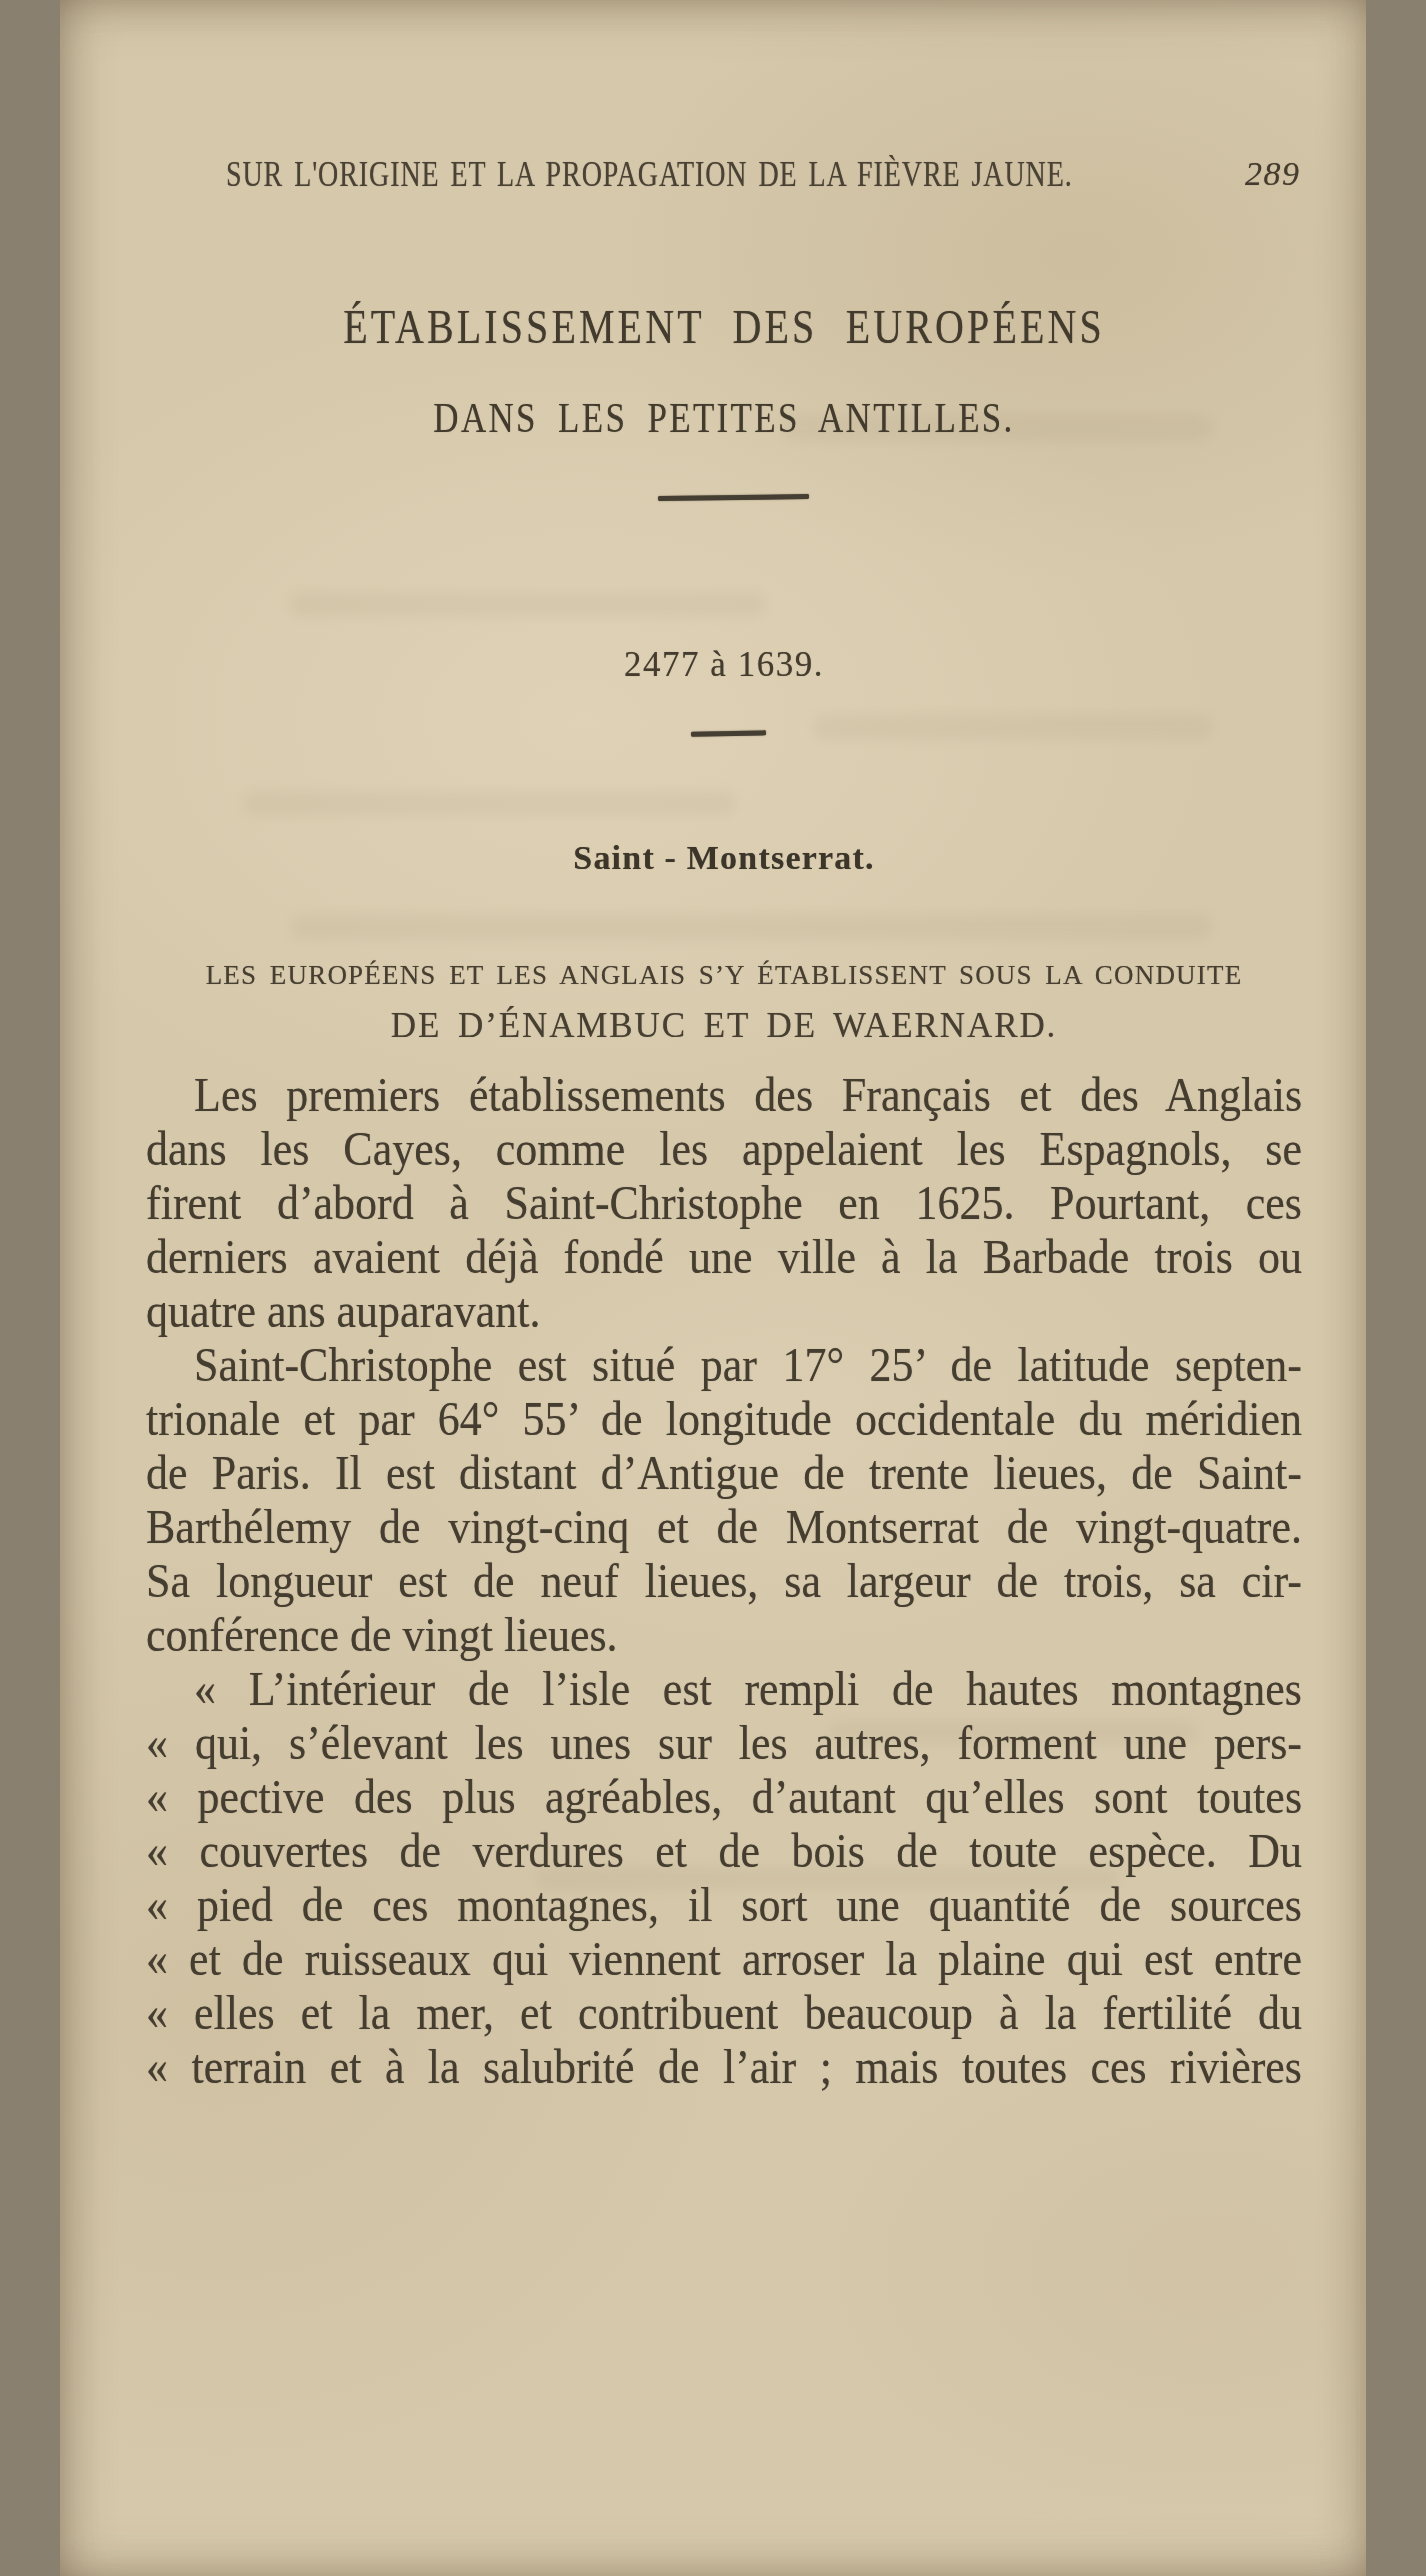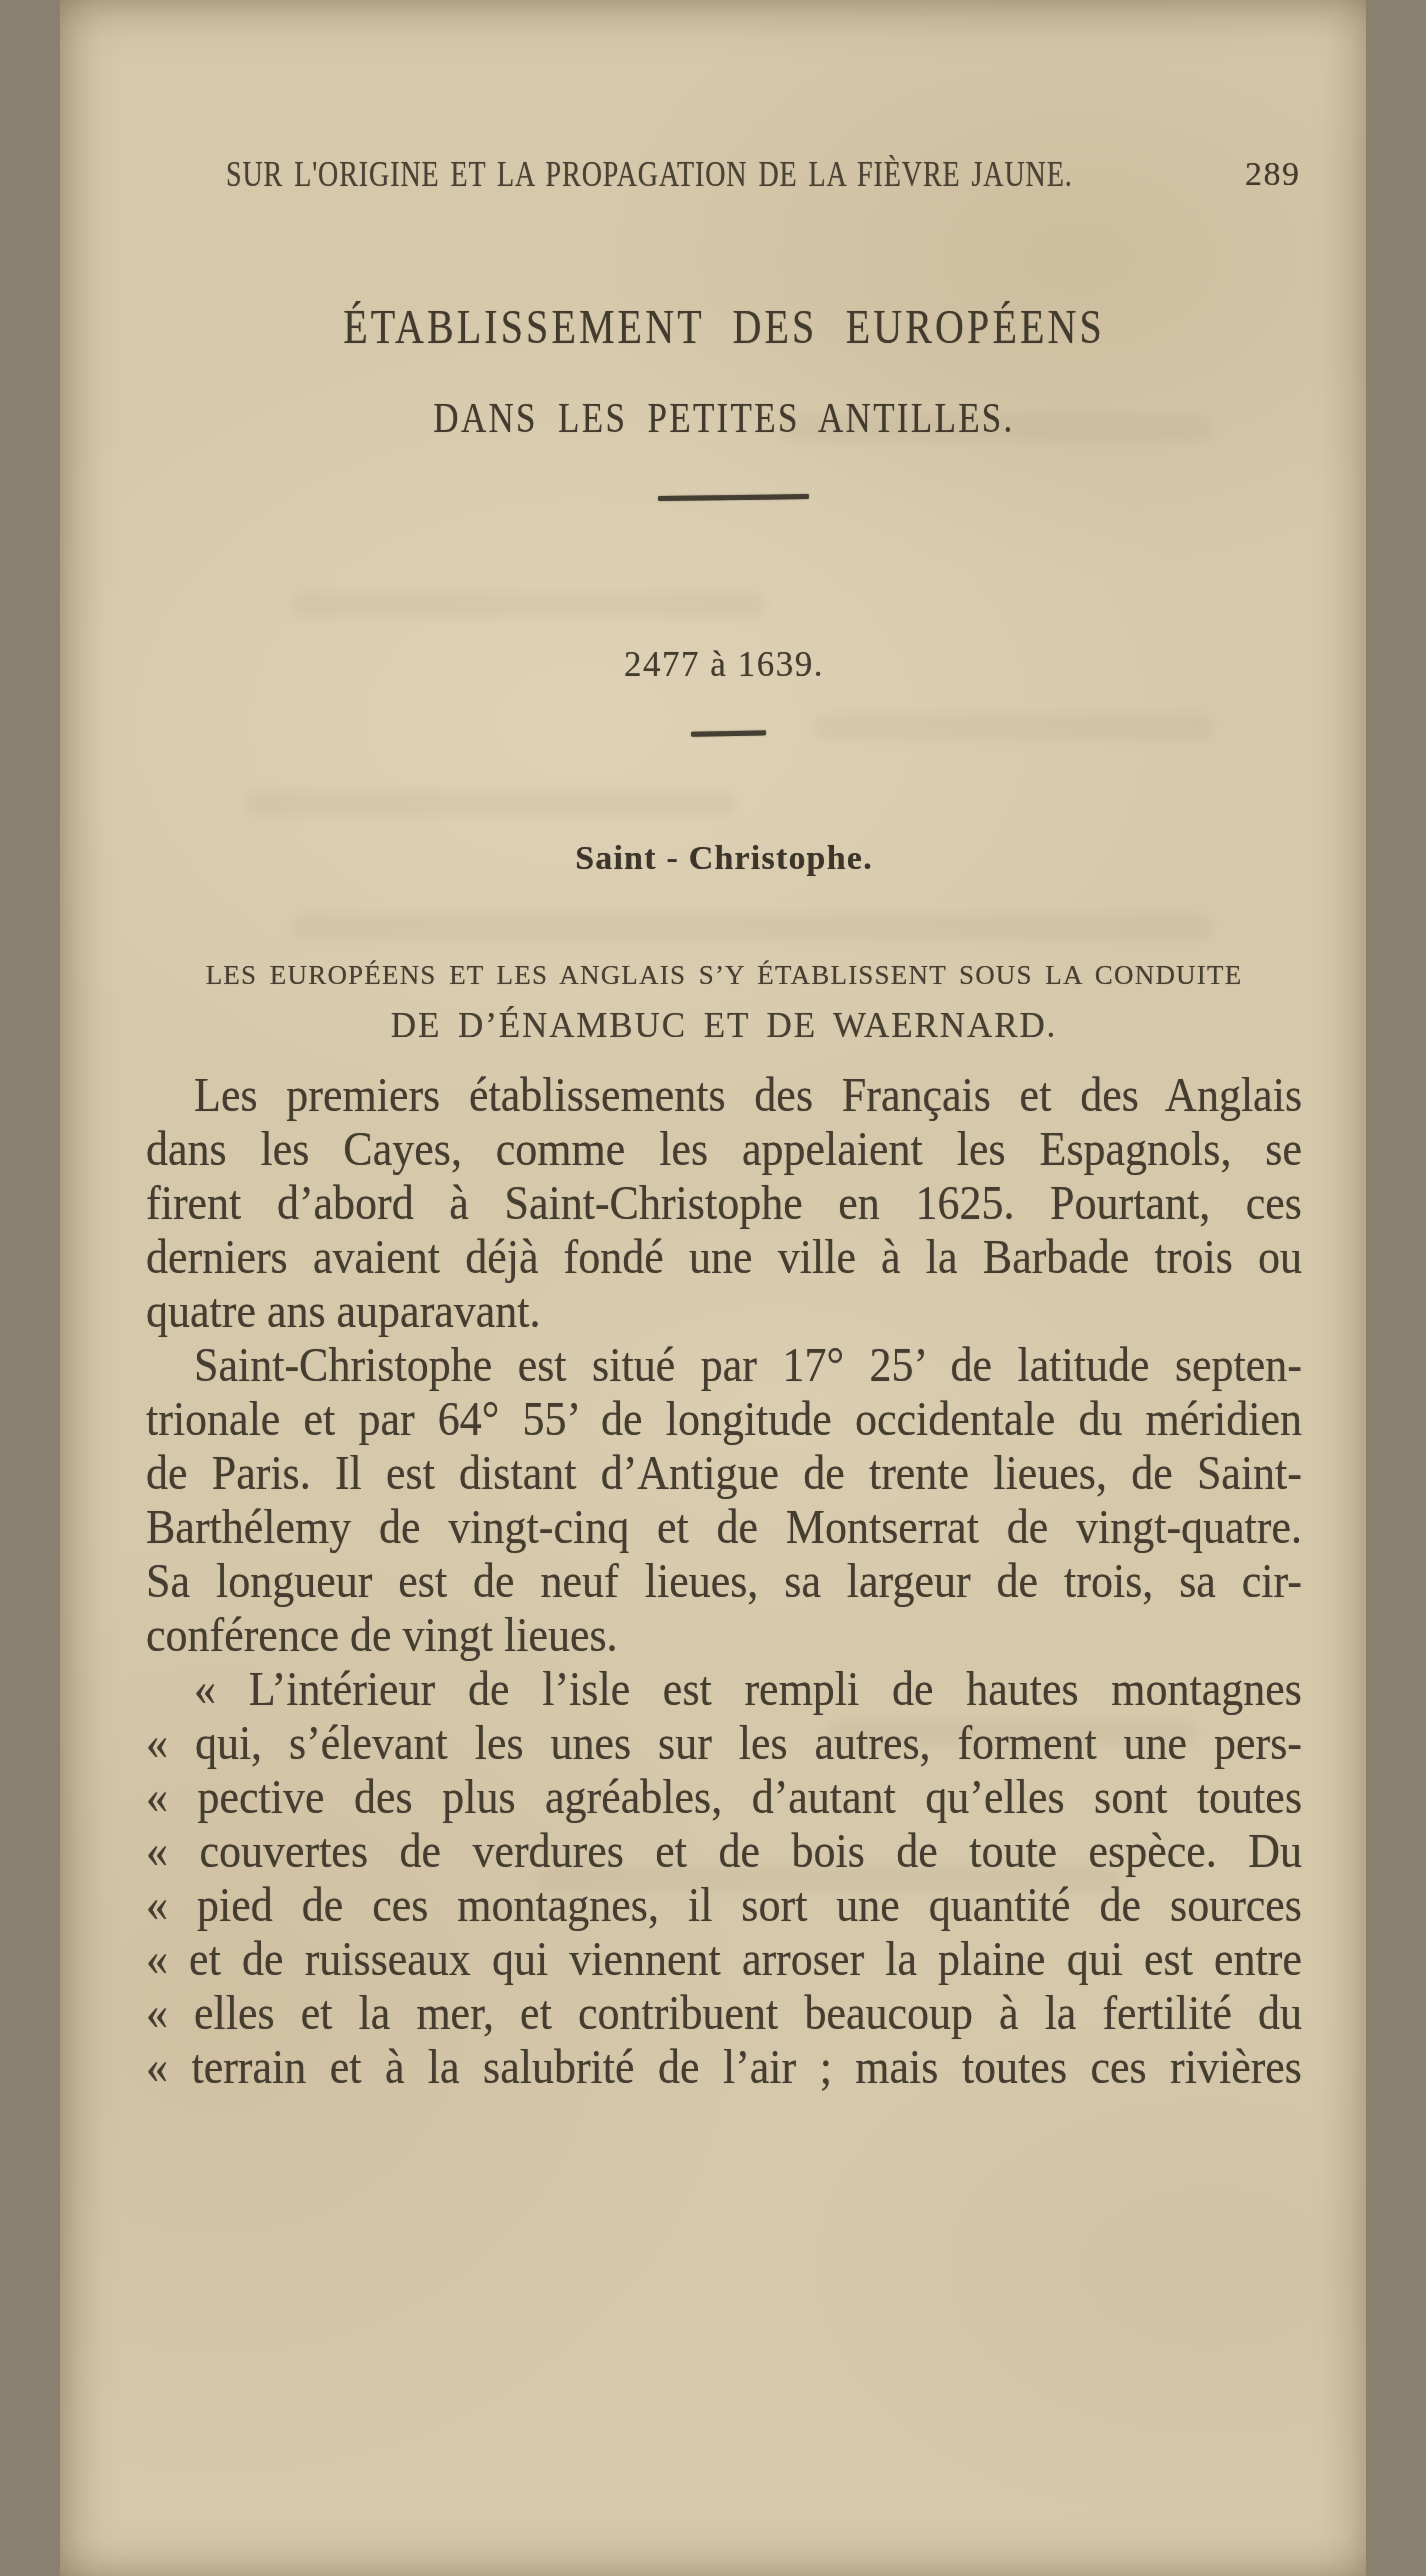--- a/index.html
+++ b/index.html
@@ -30,21 +30,21 @@
     position:absolute;top:158px;left:86px;width:1156px;height:35px;
   }
   .runhead .title{
     position:absolute;left:80px;top:0;
     font-size:28px;letter-spacing:0.9px;word-spacing:3.1px;
     transform:scaleY(1.30);transform-origin:center;
     white-space:nowrap;color:#4a4234;
   }
   .runhead .pageno{
     position:absolute;right:1.5px;top:-3.1px;
-    font-size:34px;letter-spacing:1.5px;color:#443c2e;
+    font-size:34px;letter-spacing:1.5px;color:#443c2e;font-style:italic;
   }
 
   .center{position:absolute;left:86px;width:1156px;text-align:center;white-space:nowrap;}
 
   .main-title{
     top:303px;font-size:40px;letter-spacing:3.1px;word-spacing:15.4px;
     transform:scaleY(1.22);transform-origin:center;color:#433b2d;
   }
   .sub-title{
     top:399px;font-size:35px;letter-spacing:2.3px;word-spacing:9.2px;
@@ -105,21 +105,21 @@
 
   <div class="center main-title ink">ÉTABLISSEMENT DES EUROPÉENS</div>
   <div class="center sub-title ink">DANS LES PETITES ANTILLES.</div>
 
   <div class="rule rule1"></div>
 
   <div class="center date-range ink">2477 à 1639.</div>
 
   <div class="rule rule2"></div>
 
-  <div class="center section-head ink">Saint - Christophe.</div>
+  <div class="center section-head ink">Saint - Montserrat.</div>
 
   <div class="center subhead1 ink">LES EUROPÉENS ET LES ANGLAIS S’Y ÉTABLISSENT SOUS LA CONDUITE</div>
   <div class="center subhead2 ink">DE D’ÉNAMBUC ET DE WAERNARD.</div>
 
   <div class="bodytext ink">
     <div class="line ind">Les premiers établissements des Français et des Anglais</div>
     <div class="line">dans les Cayes, comme les appelaient les Espagnols, se</div>
     <div class="line">firent d’abord à Saint-Christophe en 1625. Pourtant, ces</div>
     <div class="line">derniers avaient déjà fondé une ville à la Barbade trois ou</div>
     <div class="line end">quatre ans auparavant.</div>

